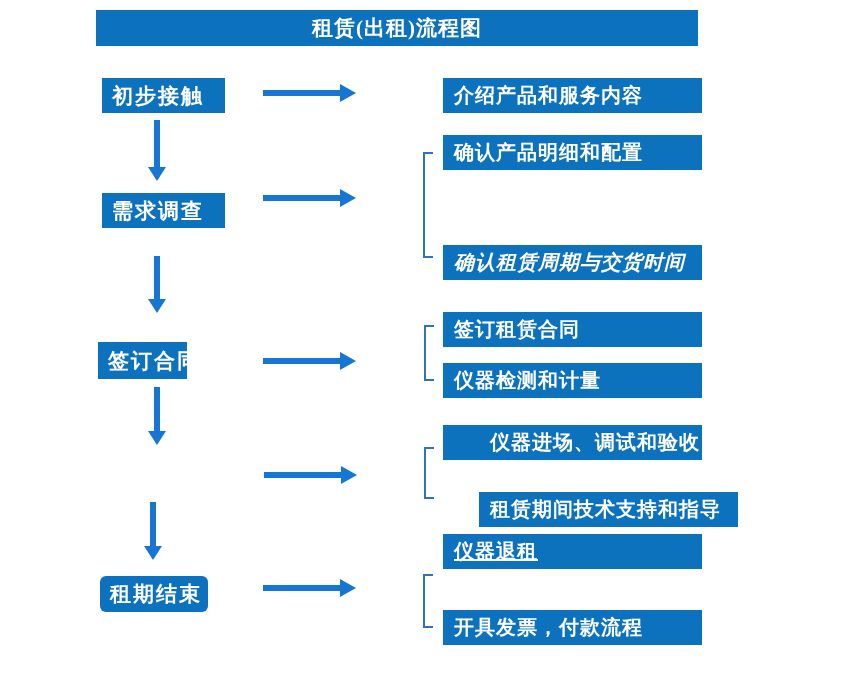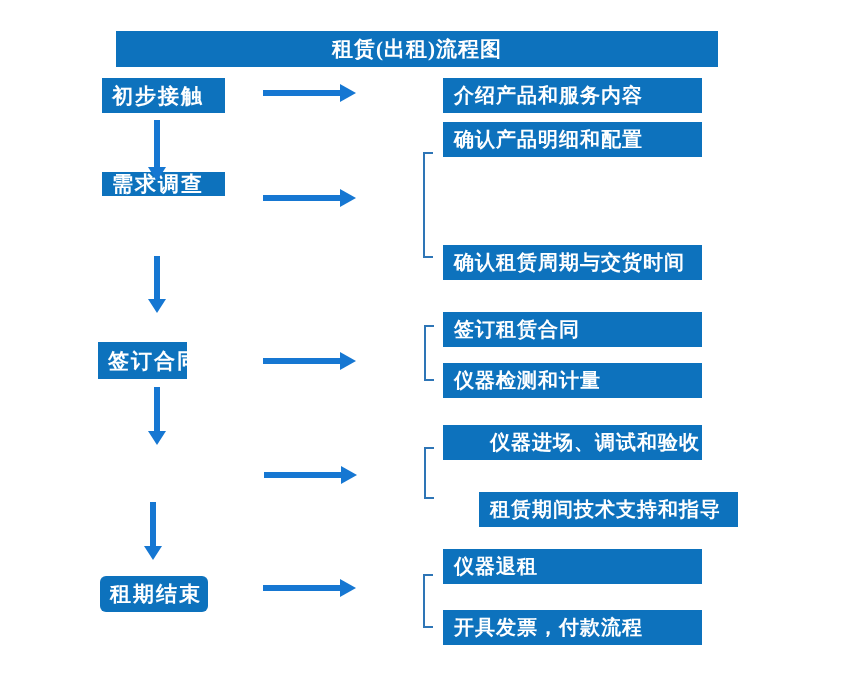--- a/index.html
+++ b/index.html
@@ -11,27 +11,26 @@
   *{margin:0;padding:0;box-sizing:border-box;}
   html,body{background:#ffffff;}
   body{
     width:844px;height:688px;
     position:relative;
     font-family:"Liberation Serif", serif;
     overflow:hidden;
   }
   .canvas{position:absolute;left:0;top:0;width:844px;height:688px;}
   .title-bar{
-    position:absolute;left:116px;top:10px;width:602px;height:36px;
+    position:absolute;left:96px;top:10px;width:602px;height:36px;
     background:var(--box-blue);
     color:var(--text-white);
     font-size:21px;font-weight:bold;
     display:flex;align-items:center;justify-content:center;
     letter-spacing:1px;
-    margin-top:21px;
   }
   .step-box{
     position:absolute;
     background:var(--box-blue);
     color:var(--text-white);
     font-size:21px;font-weight:bold;
     display:flex;align-items:center;
     padding-left:10px;
     letter-spacing:2px;
     white-space:nowrap;
@@ -76,32 +75,32 @@
   }
 </style>
 </head>
 <body>
 
 <div class="canvas">
 
   <div class="title-bar">租赁(出租)流程图</div>
 
   <div class="step-box" style="left:102px;top:78px;width:123px;height:35px;">初步接触</div>
-  <div class="step-box" style="left:102px;top:172px;width:123px;height:24px;">需求调查</div>
+  <div class="step-box" style="left:102px;top:193px;width:123px;height:35px;">需求调查</div>
   <div class="step-box" style="left:98px;top:342px;width:89px;height:37px;">签订合同</div>
   <div class="step-box" style="left:100px;top:576px;width:108px;height:36px;border-radius:6px;">租期结束</div>
 
   <div class="detail-box" style="top:78px;">介绍产品和服务内容</div>
-  <div class="detail-box" style="top:122px;">确认产品明细和配置</div>
-  <div class="detail-box" style="top:245px;">确认租赁周期与交货时间</div>
+  <div class="detail-box" style="top:135px;">确认产品明细和配置</div>
+  <div class="detail-box" style="top:245px;font-style:italic;">确认租赁周期与交货时间</div>
   <div class="detail-box" style="top:312px;">签订租赁合同</div>
   <div class="detail-box" style="top:363px;">仪器检测和计量</div>
   <div class="detail-box" style="top:425px;padding-left:47px;">仪器进场、调试和验收</div>
   <div class="detail-box" style="top:492px;margin-left:36px;">租赁期间技术支持和指导</div>
-  <div class="detail-box" style="top:549px;">仪器退租</div>
+  <div class="detail-box" style="top:534px;text-decoration:underline;">仪器退租</div>
   <div class="detail-box" style="top:610px;">开具发票，付款流程</div>
 
   <div class="h-arrow" style="left:263px;top:84px;width:93px;">
     <span class="shaft" style="width:78px;"></span>
     <span class="head" style="left:77px;"></span>
   </div>
   <div class="h-arrow" style="left:263px;top:189px;width:93px;">
     <span class="shaft" style="width:78px;"></span>
     <span class="head" style="left:77px;"></span>
   </div>

